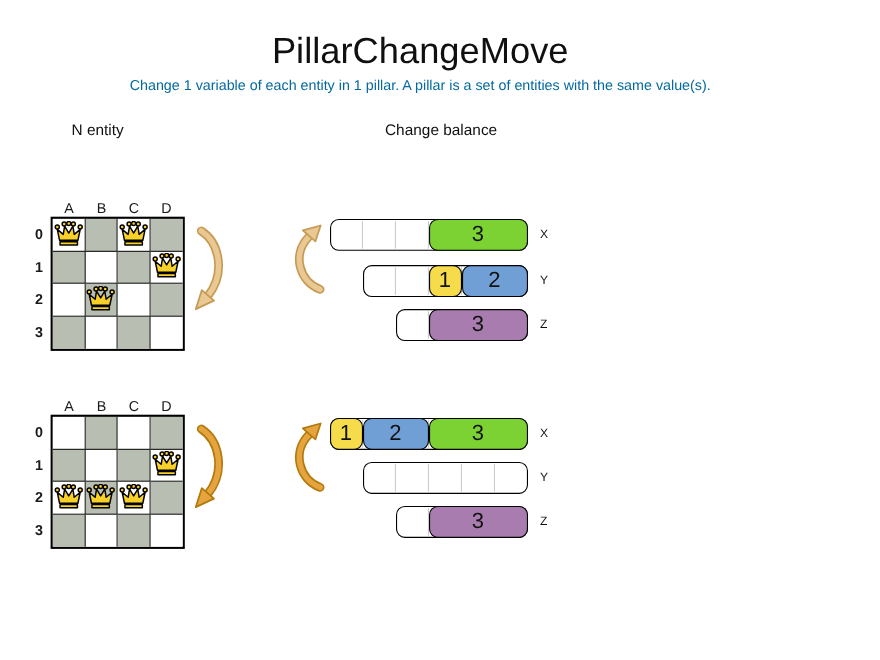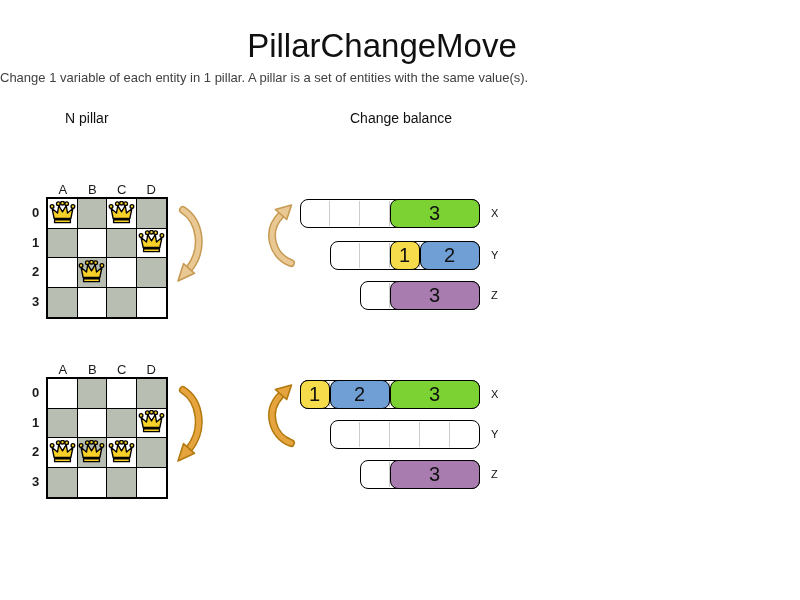--- a/index.html
+++ b/index.html
@@ -1,18 +1,18 @@
 <!DOCTYPE html>
 <html><head>
 <meta charset="utf-8">
 <style>
   html,body{margin:0;padding:0;background:#fff;font-family:"Liberation Sans",sans-serif;}
   .canvas{position:relative;width:764px;height:600px;background:#fff;overflow:hidden;}
   .title{position:absolute;top:27px;left:0;width:100%;text-align:center;font-size:33px;color:#101010;}
-  .subtitle{position:absolute;top:70px;left:0;width:100%;font-size:13px;color:#404040;}
+  .subtitle{position:absolute;top:70px;left:0;width:100%;text-align:center;font-size:13px;color:#0369a1;}
   .section-label{position:absolute;font-size:14px;color:#101010;}
   .section-label.nq{left:65px;top:110px;}
   .section-label.cb{left:350px;top:110px;}
   .board-block{position:absolute;}
   .col-label{position:absolute;top:0;height:15px;text-align:center;font-size:13px;color:#1a1a1a;}
   .row-label{position:absolute;left:0;width:15px;text-align:center;font-size:13px;font-weight:bold;color:#1a1a1a;}
   .board-grid{position:absolute;border:2px solid #000;display:grid;background:#fff;}
   .cell{position:relative;width:29.5px;height:29.5px;box-sizing:border-box;
         border-right:1px solid #000;border-bottom:1px solid #000;
         display:flex;align-items:center;justify-content:center;}
@@ -29,21 +29,21 @@
        font-size:20px;color:#111;}
   .bar-label{position:absolute;width:18px;text-align:left;font-size:11px;color:#101010;}
   .arrow{position:absolute;}
 </style>
 </head>
 <body>
 
 <div class="canvas">
   <div class="title">PillarChangeMove</div>
   <div class="subtitle">Change 1 variable of each entity in 1 pillar. A pillar is a set of entities with the same value(s).</div>
-  <div class="section-label nq">N pillar</div>
+  <div class="section-label nq">N entity</div>
   <div class="section-label cb">Change balance</div>
 
   <div id="board-before" class="board-block" style="left: 28px; top: 182px; width: 140px; height: 139px;">
       <div class="col-label" style="left: 20px; width: 29.5px;">A</div>
       <div class="col-label" style="left: 49.5px; width: 29.5px;">B</div>
       <div class="col-label" style="left: 79px; width: 29.5px;">C</div>
       <div class="col-label" style="left: 108.5px; width: 29.5px;">D</div>
       <div class="row-label" style="top: 23px;">0</div>
       <div class="row-label" style="top: 52.5px;">1</div>
       <div class="row-label" style="top: 82px;">2</div>

